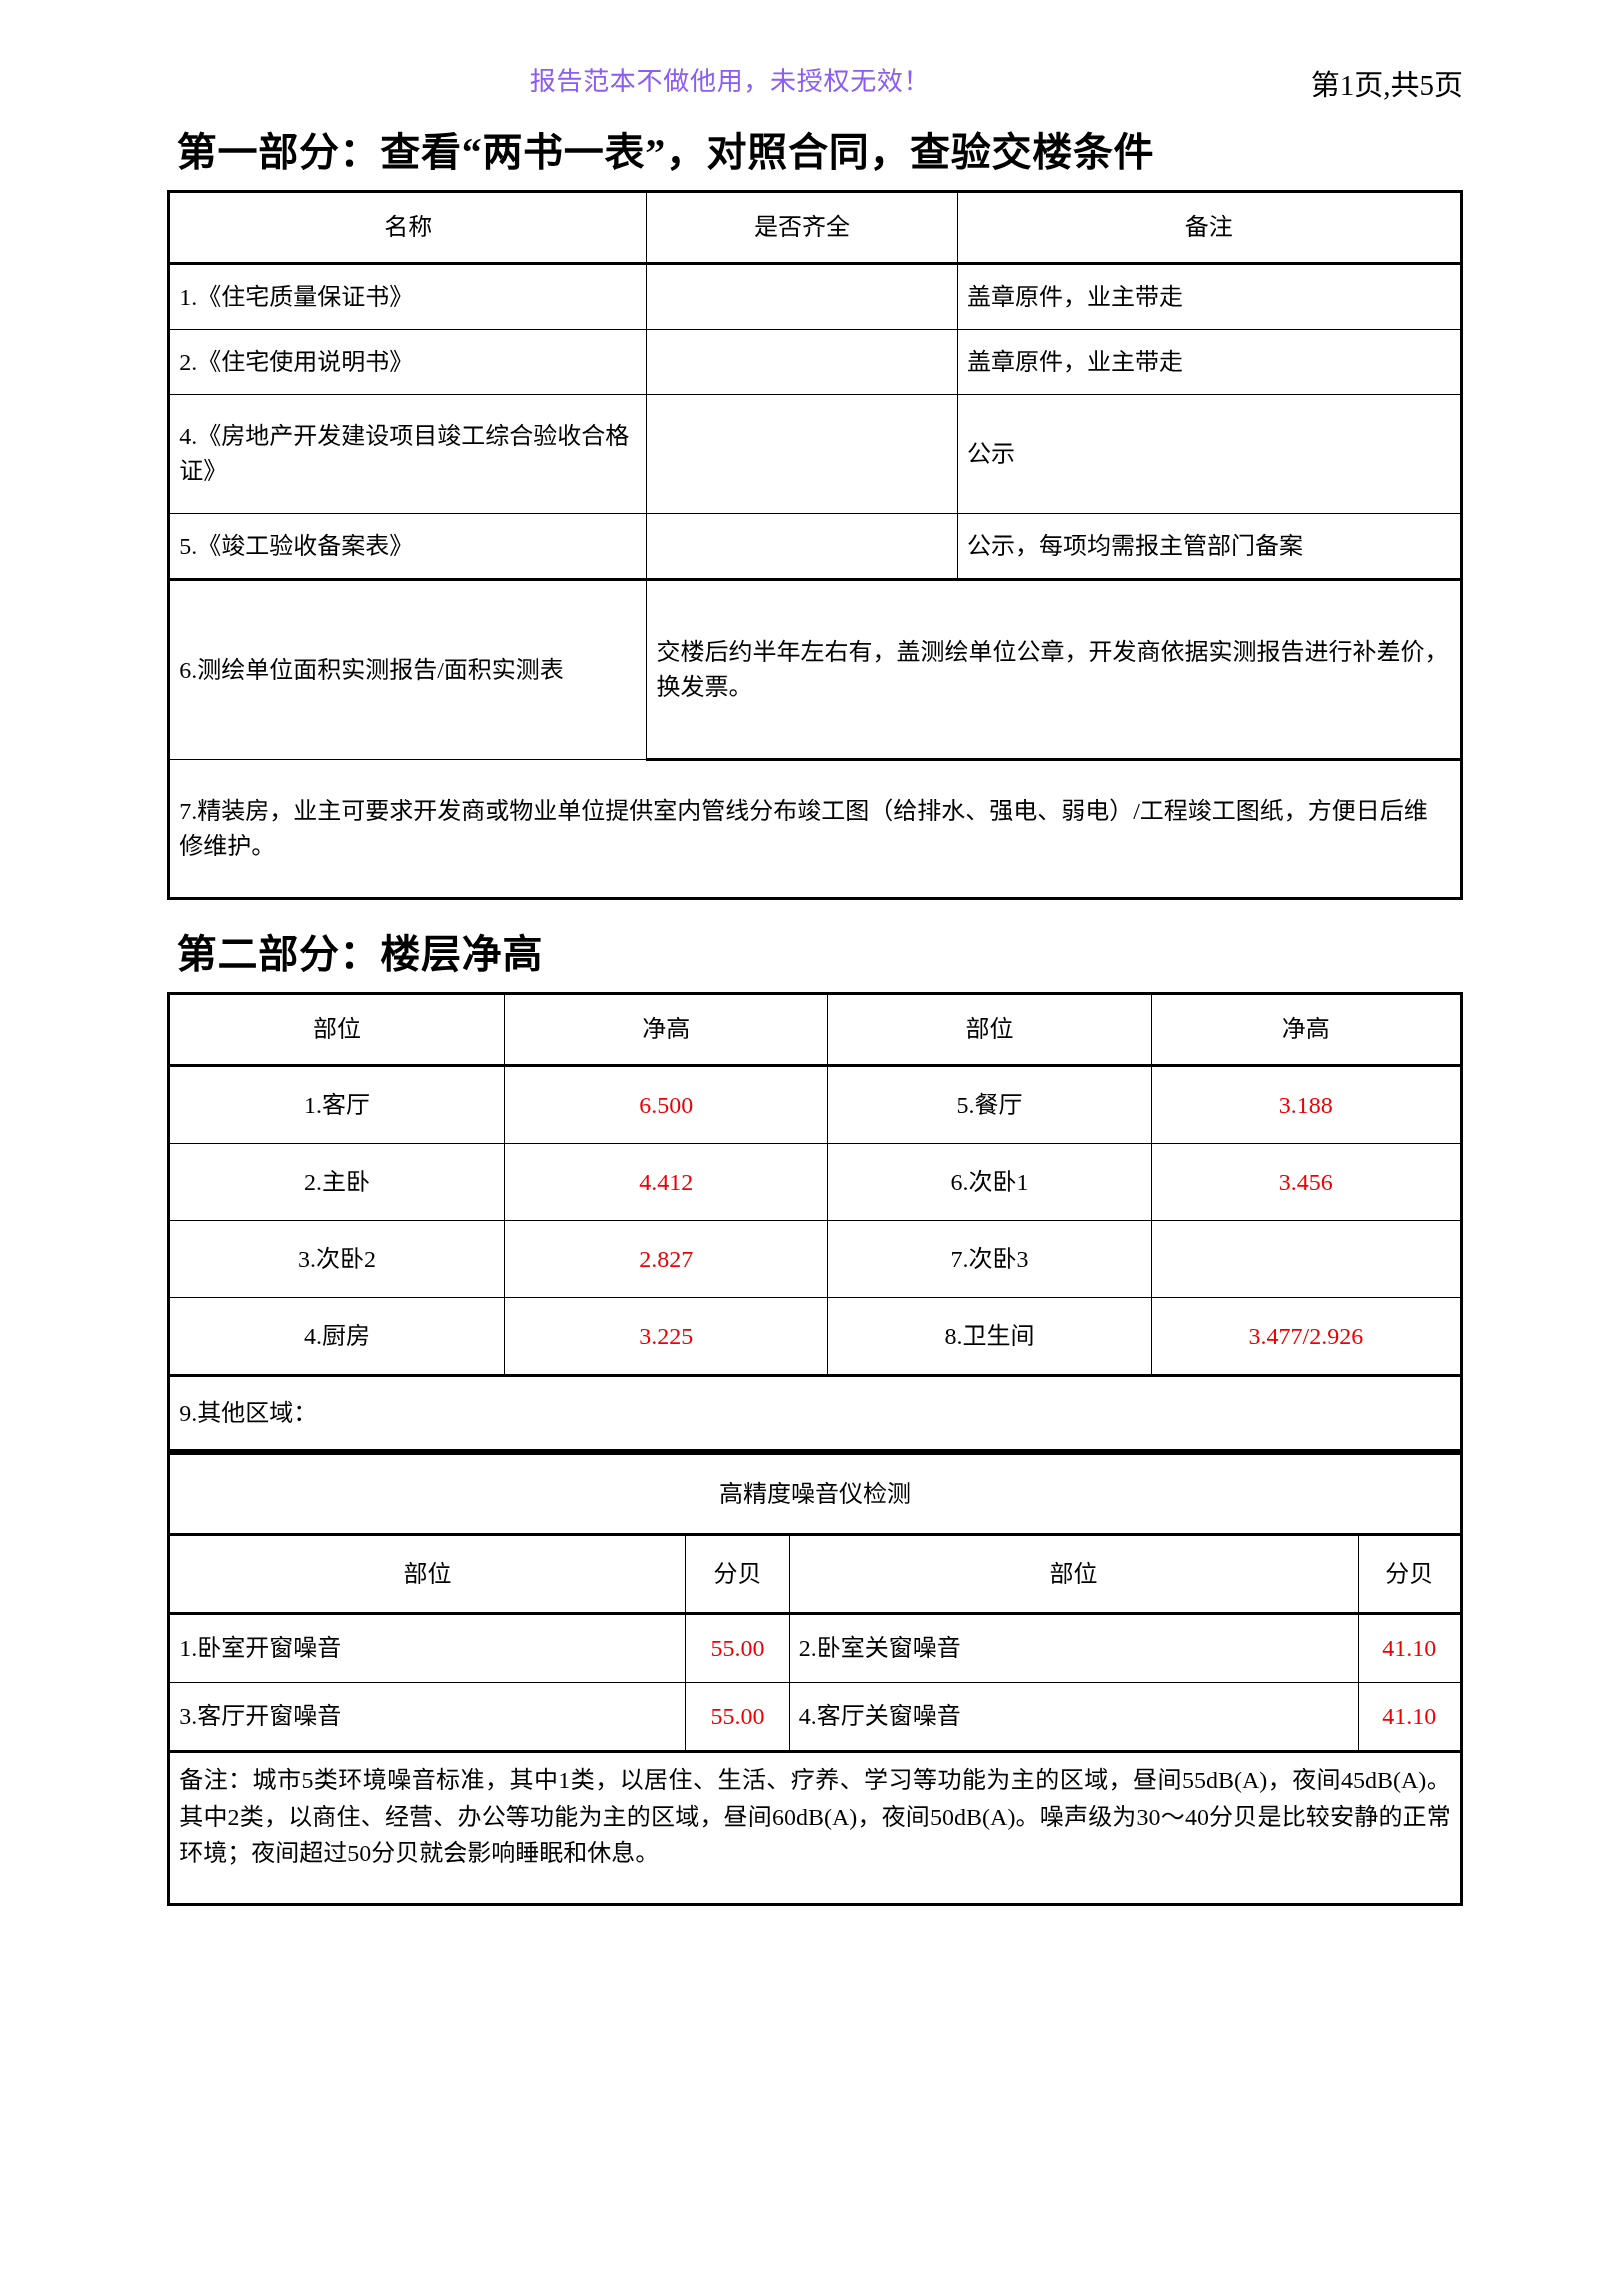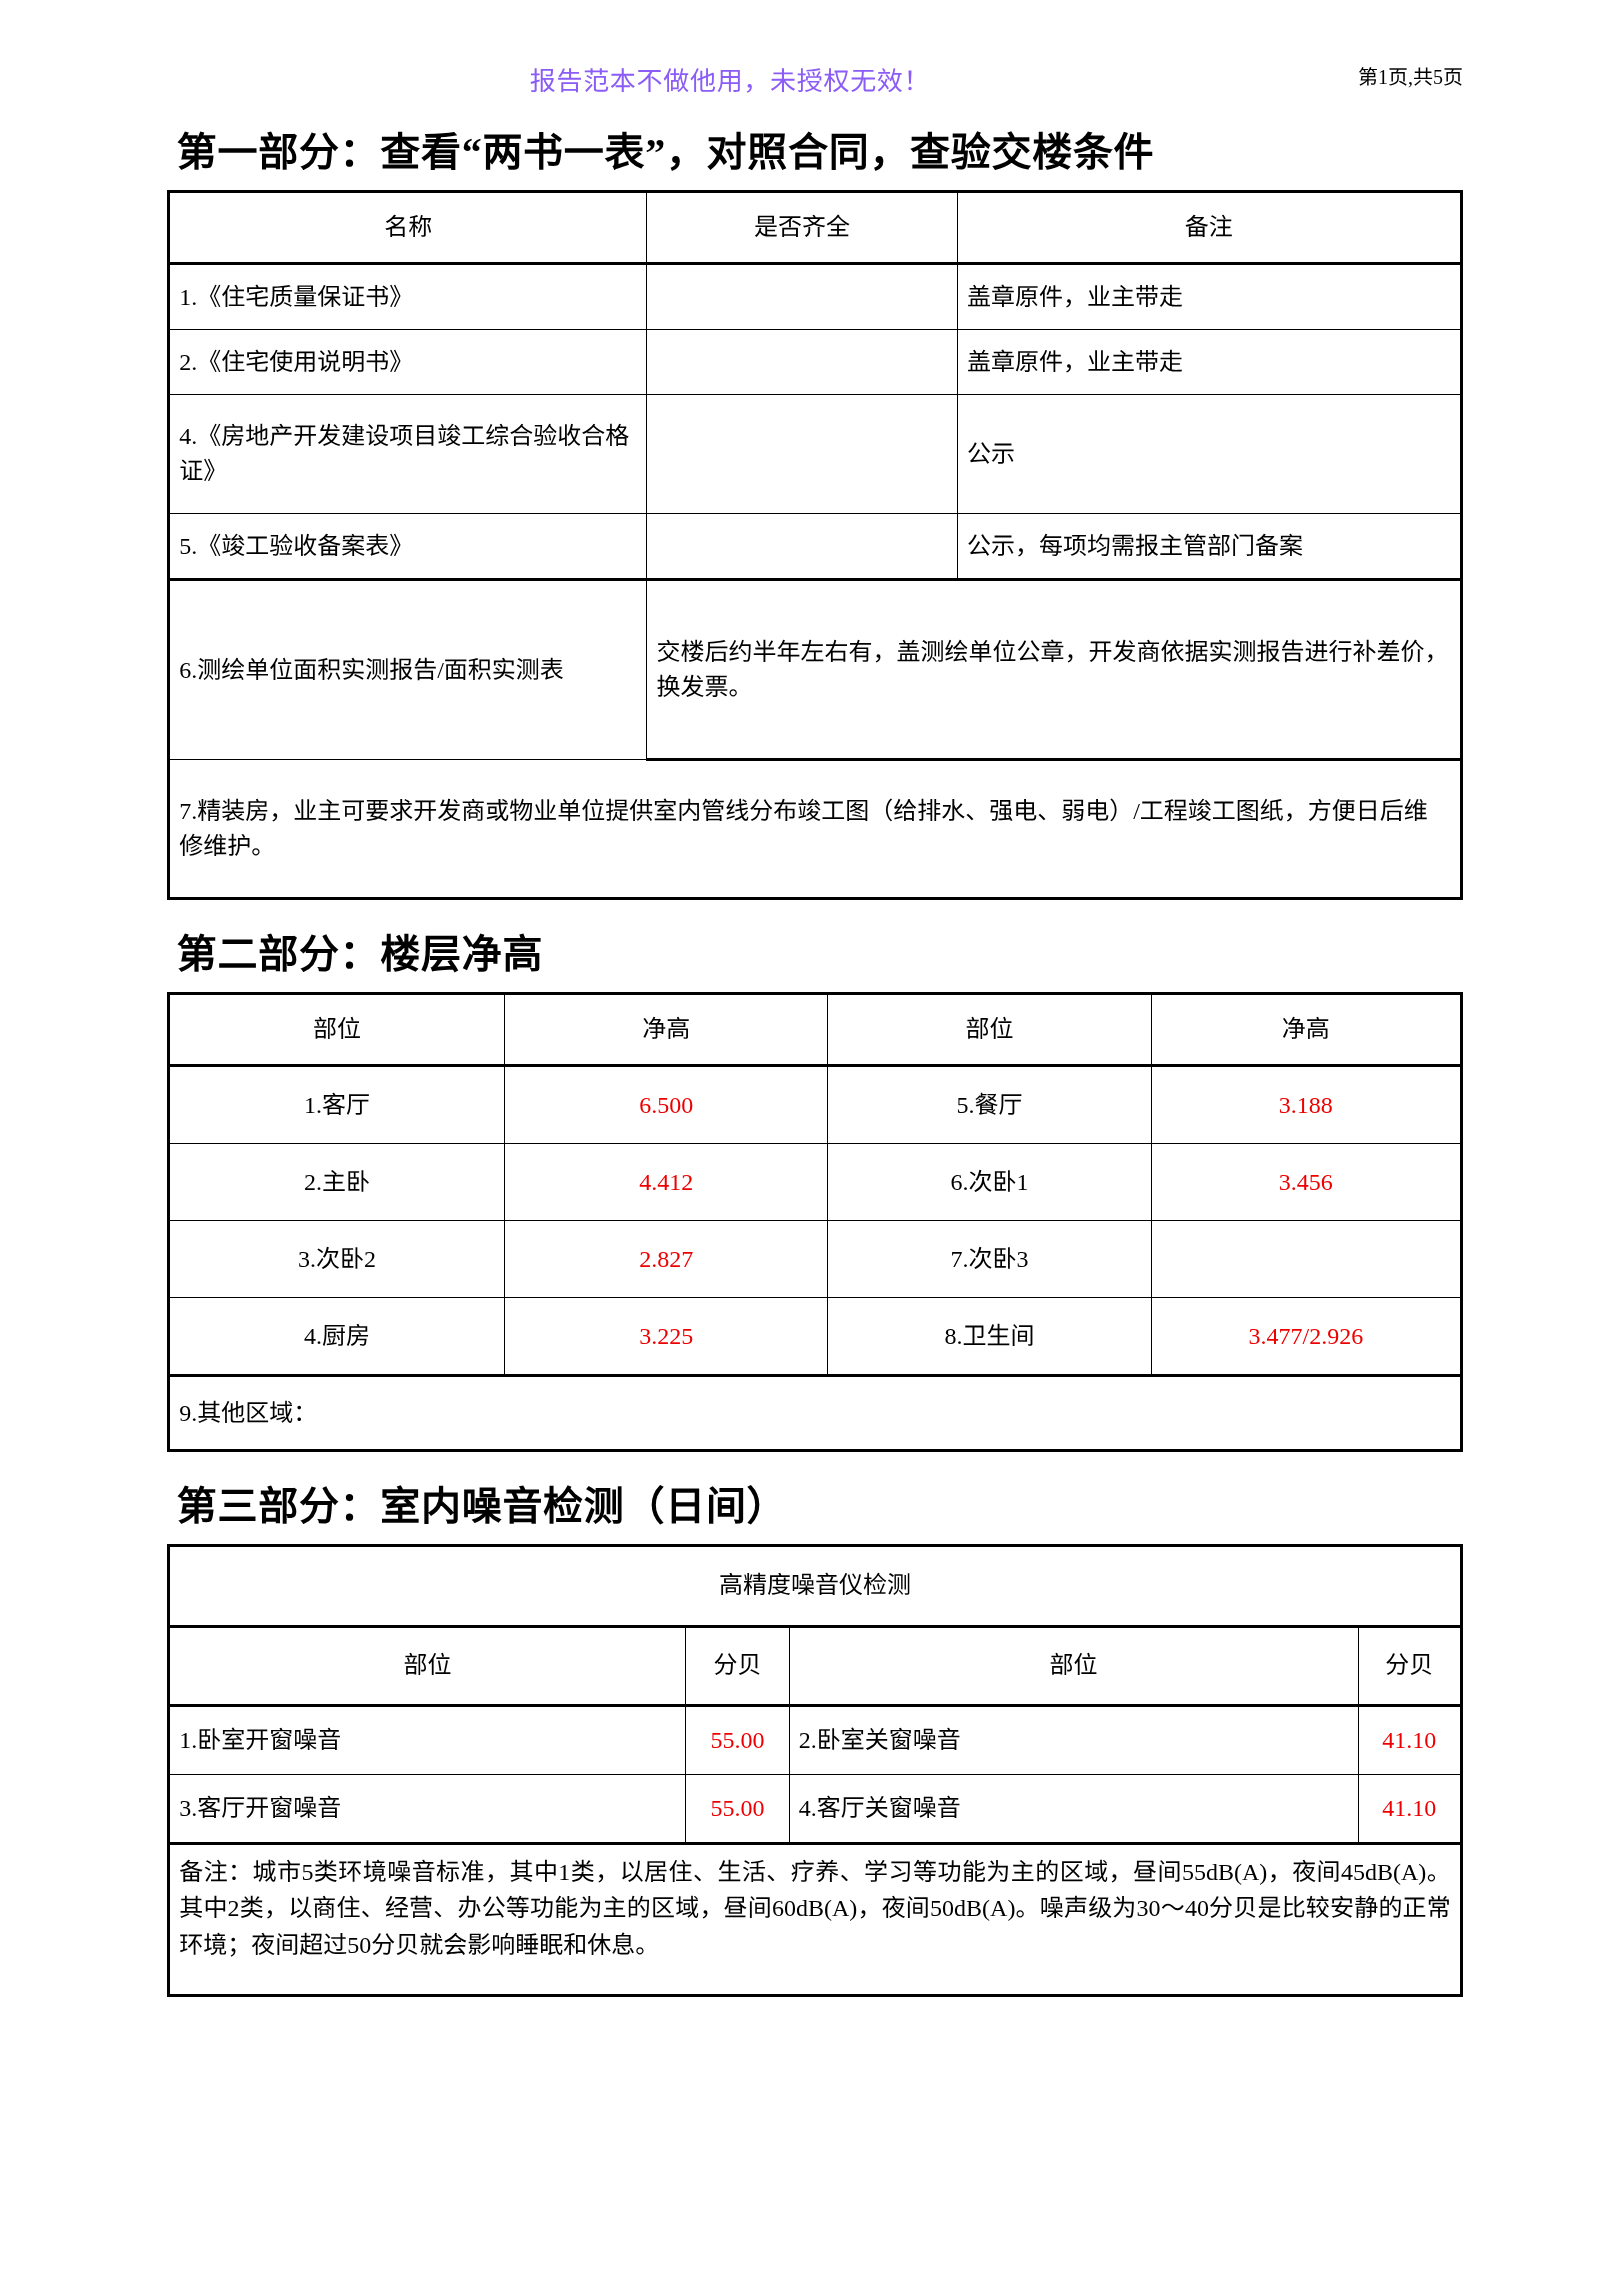--- a/index.html
+++ b/index.html
@@ -36,21 +36,21 @@
     font-size: 26px;
     font-family: "Liberation Serif", "DejaVu Serif", serif;
     letter-spacing: 0.7px;
     white-space: nowrap;
     transform: translateX(-85px);
   }
   .page-num {
     position: absolute;
     right: 0;
     top: 1.3px;
-    font-size: 20px;
+    font-size: 29px;
     white-space: nowrap;
   }
 
   
   .section-title {
     font-size: 40px;
     font-weight: bold;
     margin: 14.4px 0 11.8px 9.8px;
     letter-spacing: 0.7px;
     white-space: nowrap;
@@ -206,21 +206,20 @@
         <td class="center thickline-b">8.卫生间</td>
         <td class="center red outer-right thickline-b">3.477/2.926</td>
       </tr>
 
       <tr class="other">
         <td class="left outer-left outer-right outer-bottom" colspan="4">9.其他区域：</td>
       </tr>
     </tbody>
   </table>
 
-  <div class="section-title s3">第三部分：室内噪音检测（日间）</div>
 
   <table class="doc-table t3">
     <colgroup>
       <col style="width:40%">
         <col style="width:8%">
         <col style="width:44%">
         <col style="width:8%">
     </colgroup>
     <tbody>
       <tr class="title-row">

